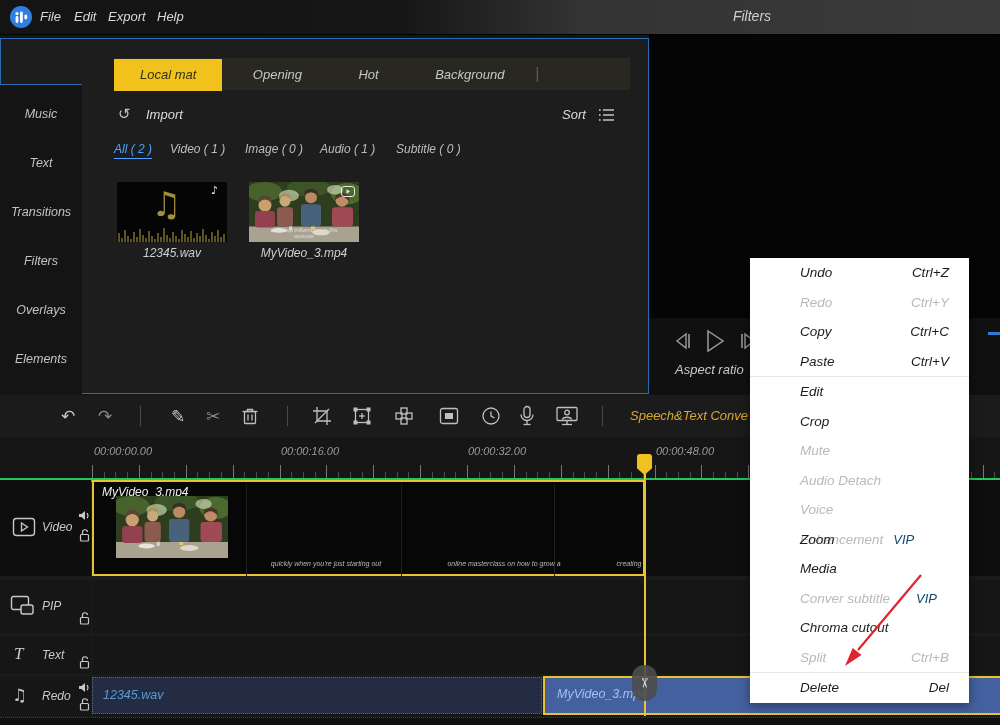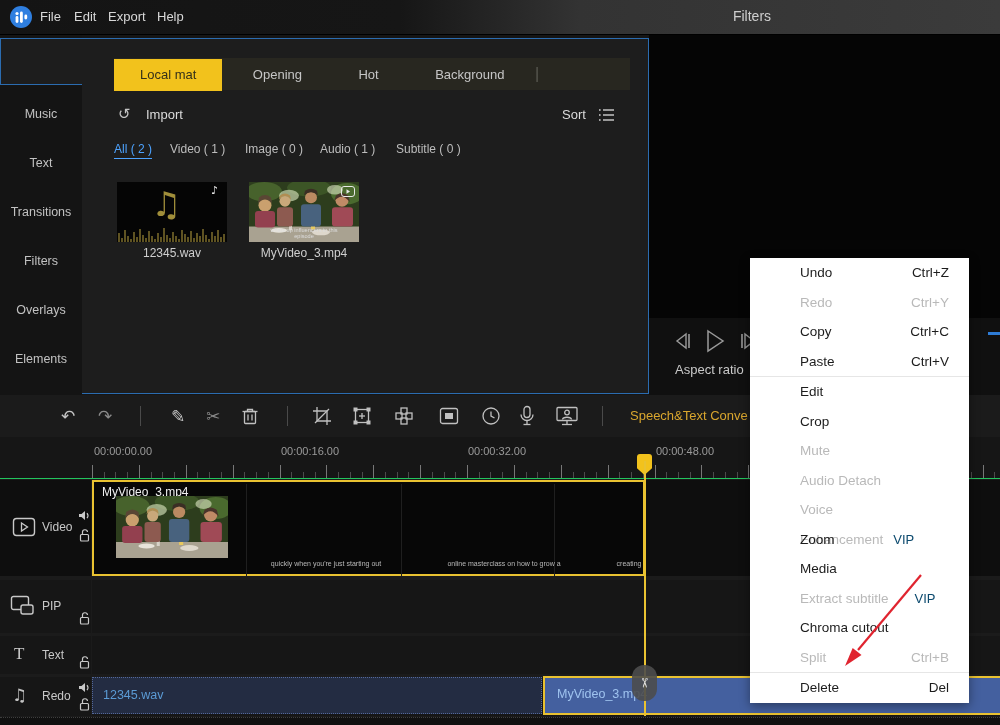--- a/index.html
+++ b/index.html
@@ -1,17 +1,17 @@
 <!DOCTYPE html>
 <html><head>
 <meta charset="utf-8">
 <style>
   html,body{margin:0;padding:0;background:#000;}
   #app{position:relative;width:1000px;height:725px;overflow:hidden;
-       font-family:"Liberation Sans",sans-serif;background:#151515;
+       font-family:"Liberation Sans",sans-serif;background:#151515;font-style:italic;
        -webkit-font-smoothing:antialiased;}
   .abs{position:absolute;}
   .glyph{font-family:"DejaVu Sans",sans-serif;color:#c4c4c4;}
   svg{display:block;}
 
   
   .titlebar{left:0;top:0;width:1000px;height:34px;
     background:linear-gradient(90deg,#141414 0%,#161616 40%,#333 58%,#3b3b3b 100%);
     border-bottom:1px solid #000;}
   .menu-label{top:9px;font-size:13px;color:#d8d8d8;cursor:default;}
@@ -48,21 +48,21 @@
 
   
   .timeline{left:0;top:395px;width:1000px;height:330px;background:#1b1b1b;}
   .tl-toolbar{left:0;top:0;width:1000px;height:42px;}
   .tbi{top:7px;width:28px;height:28px;text-align:center;cursor:pointer;}
   .tbi .glyph{font-size:17px;line-height:28px;}
   .tb-sep{top:11px;width:1px;height:20px;background:#4a4a4a;}
   .speech{top:13px;left:630px;width:118px;overflow:hidden;white-space:nowrap;
           font-size:13px;color:#d9a62e;cursor:pointer;}
 
-  .ruler{left:0;top:42px;width:1000px;height:41px;background:#161616;border-bottom:1px solid #22c55e;}
+  .ruler{left:0;top:42px;width:1000px;height:41px;background:#161616;border-bottom:4px solid #22c55e;}
   .ruler-label{top:8px;width:80px;text-align:center;font-size:11px;color:#9a9a9a;}
   .ticks{left:92px;top:28px;width:908px;height:13px;
      background:
        repeating-linear-gradient(90deg,#777 0 1px,transparent 1px 46.88px),
        repeating-linear-gradient(90deg,#4c4c4c 0 1px,transparent 1px 11.72px);
      background-size:100% 13px,100% 6px;background-position:bottom left,bottom left;
      background-repeat:no-repeat;}
   .playhead-flag{left:637px;top:59px;width:15px;height:21px;background:#f2c21c;
      border-radius:3px 3px 0 0;
      clip-path:polygon(0 0,100% 0,100% 68%,50% 100%,0 68%);cursor:grab;}
@@ -424,21 +424,21 @@
     <div class="ctx-item"><span>Copy</span><span class="sc">Ctrl+C</span></div>
     <div class="ctx-item"><span>Paste</span><span class="sc">Ctrl+V</span></div>
     <div class="ctx-sep"></div>
     <div class="ctx-item"><span>Edit</span></div>
     <div class="ctx-item"><span>Crop</span></div>
     <div class="ctx-item disabled"><span>Mute</span></div>
     <div class="ctx-item disabled"><span>Audio Detach</span></div>
     <div class="ctx-item disabled"><span>Voice Enhancement</span><span class="vip">VIP</span></div>
     <div class="ctx-item"><span>Zoom</span></div>
     <div class="ctx-item"><span>Media</span></div>
-    <div class="ctx-item disabled"><span>Extract subtitle</span><span class="vip" style="margin-left:26px">VIP</span></div>
+    <div class="ctx-item disabled"><span>Conver subtitle</span><span class="vip" style="margin-left:26px">VIP</span></div>
     <div class="ctx-item"><span>Chroma cutout</span></div>
     <div class="ctx-item disabled"><span>Split</span><span class="sc">Ctrl+B</span></div>
     <div class="ctx-sep"></div>
     <div class="ctx-item"><span>Delete</span><span class="sc">Del</span></div>
   </div>
 
   <svg class="abs arrow-overlay" viewBox="0 0 1000 725">
     <line x1="921" y1="575" x2="858" y2="650" stroke="#e0242f" stroke-width="2.2"></line>
     <polygon points="845,666 852.7,648 861.5,655" fill="#e0242f"></polygon>
   </svg>

